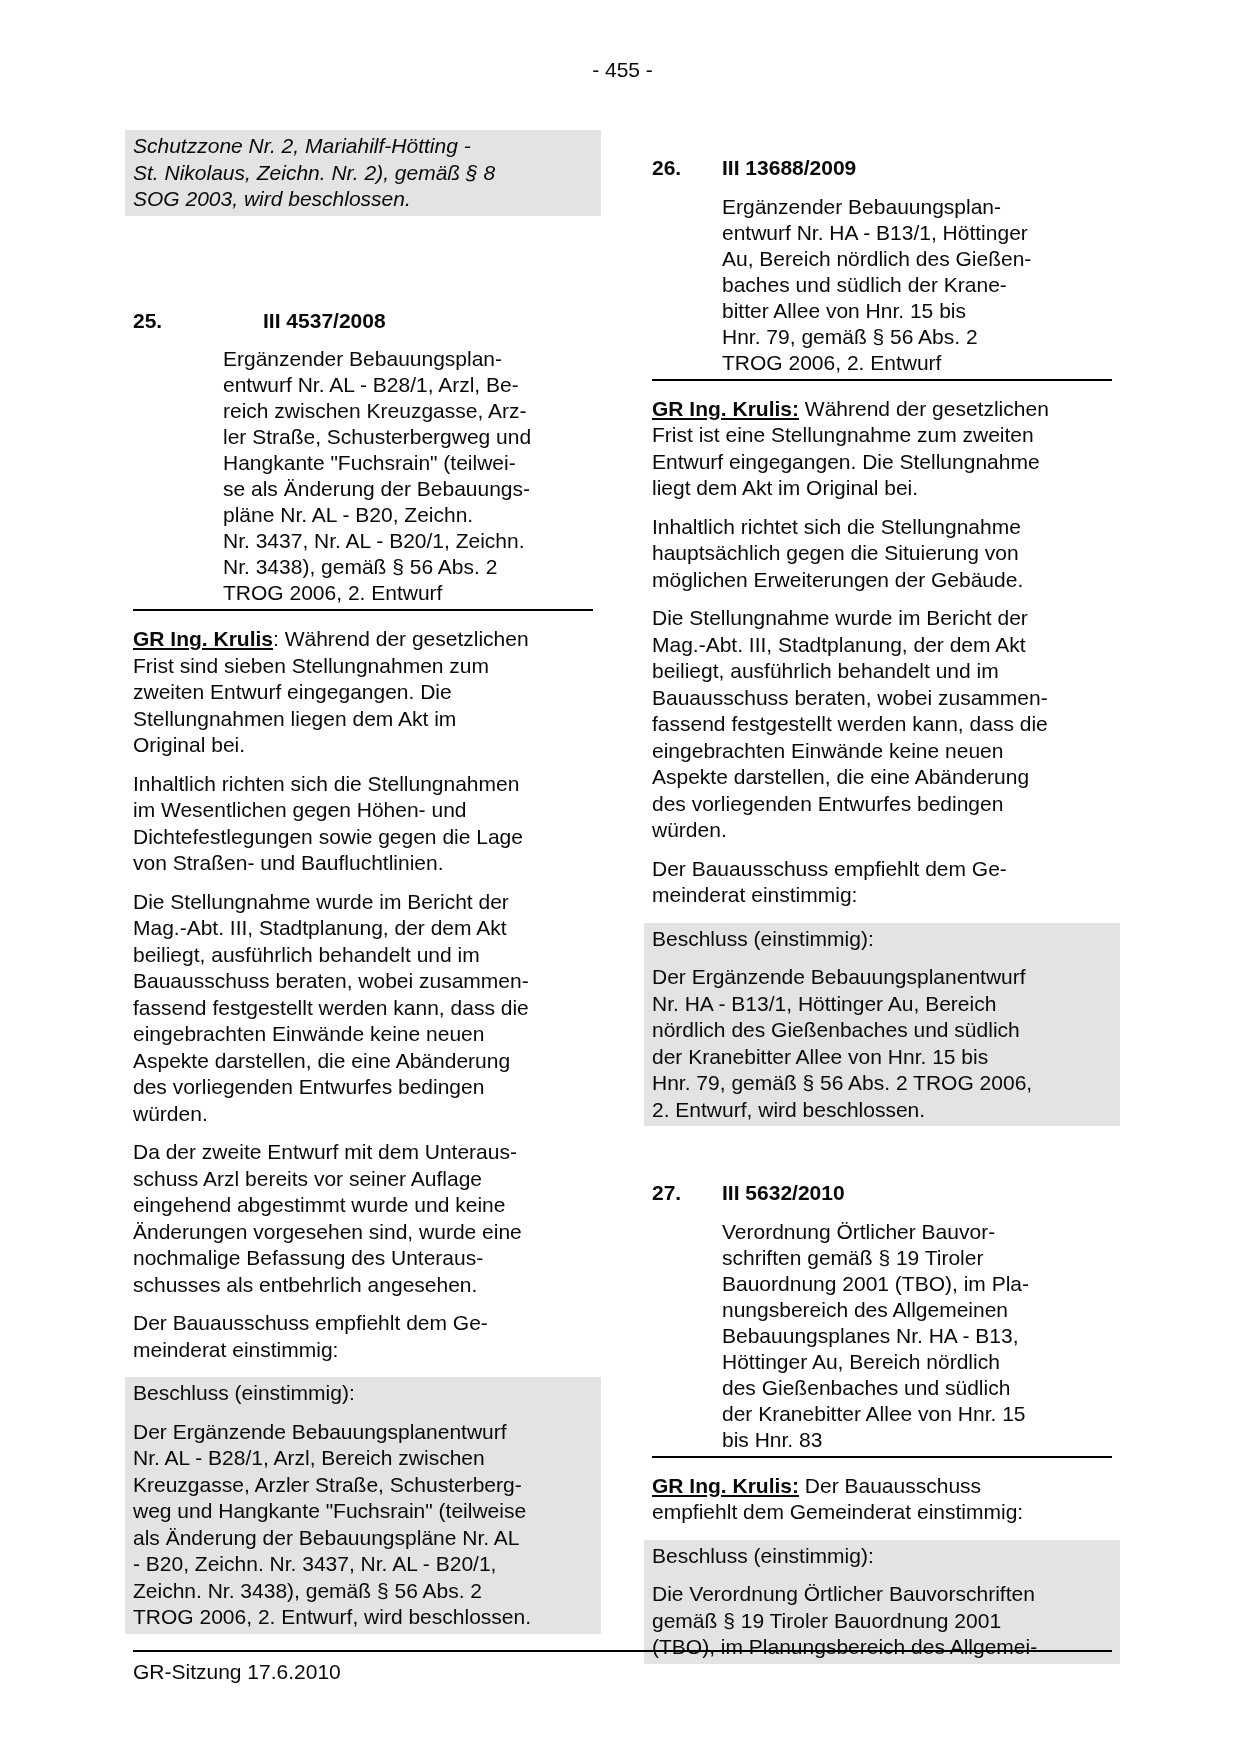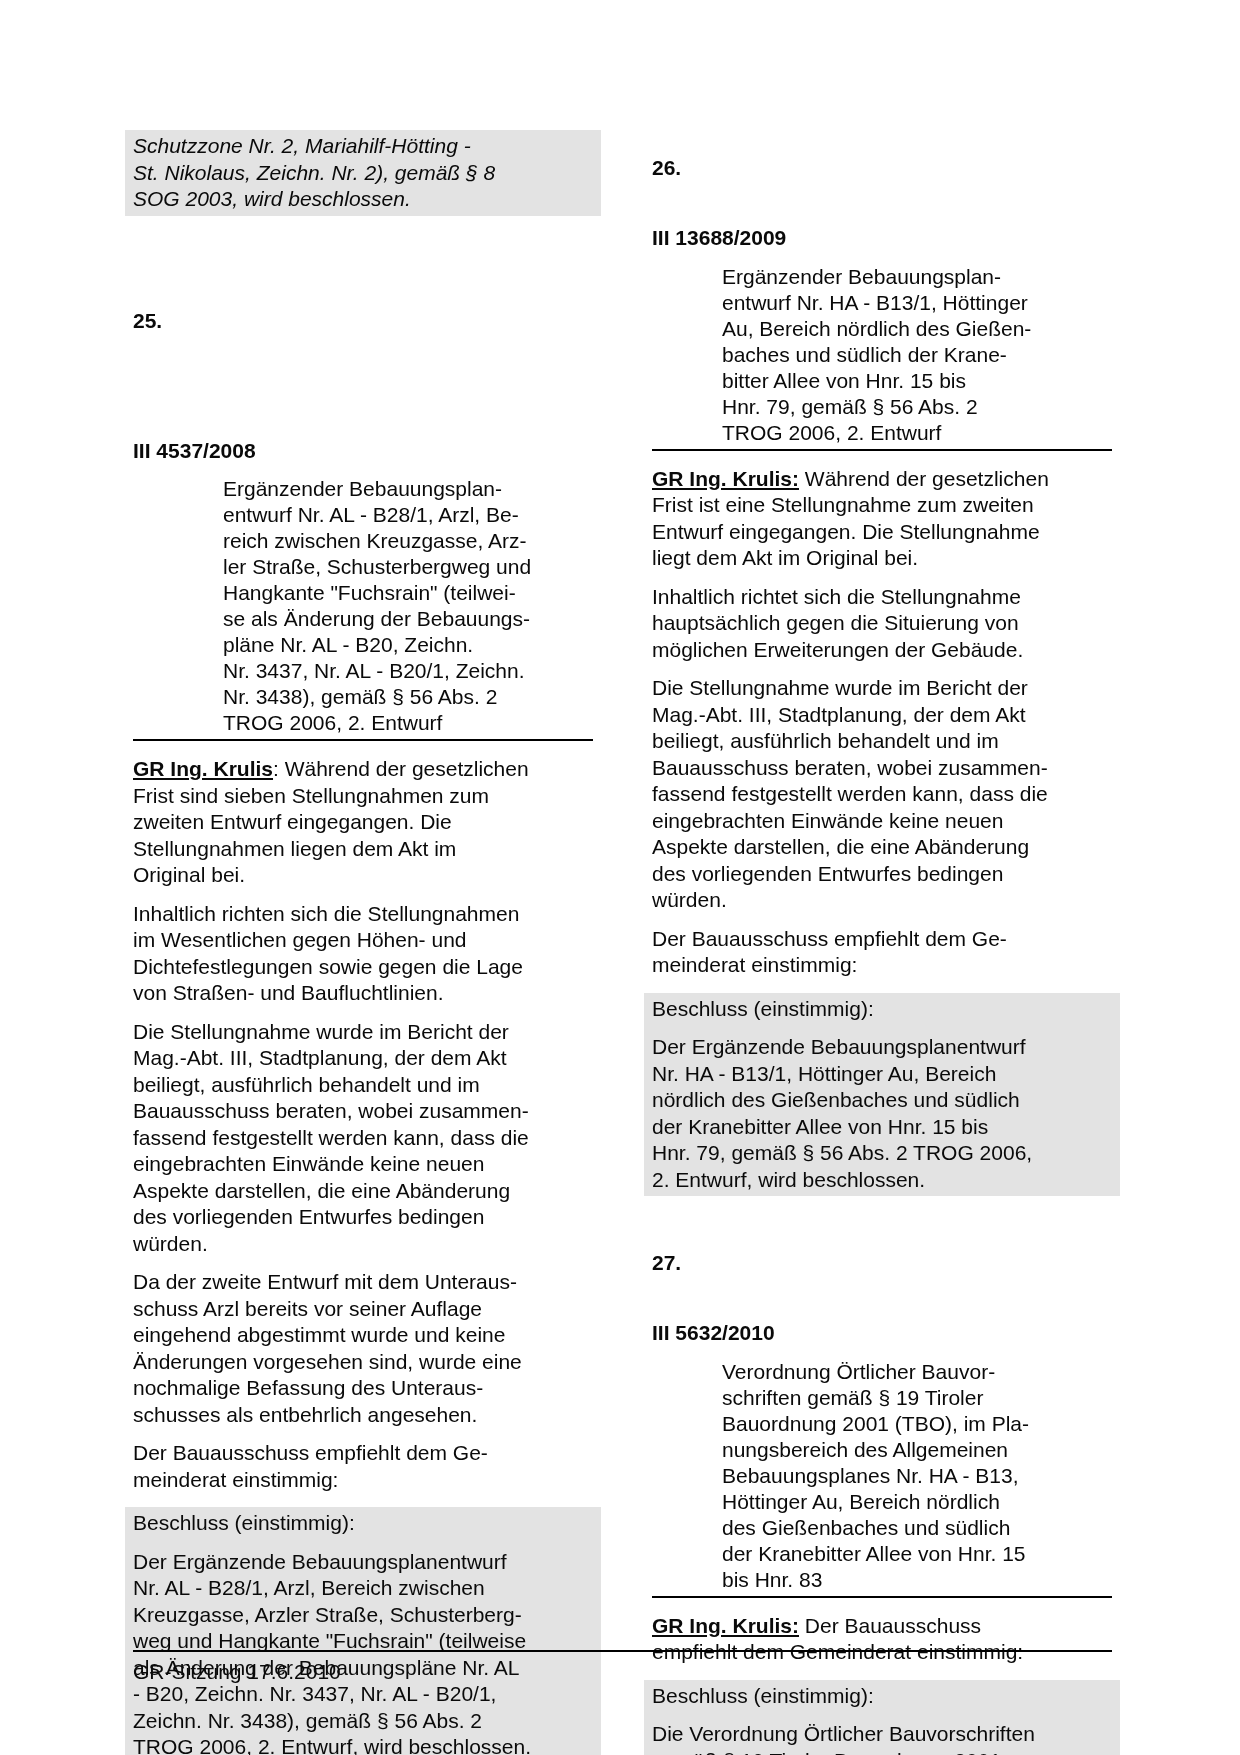--- a/index.html
+++ b/index.html
@@ -14,21 +14,21 @@
     overflow:hidden;
   }
   .pagenum {
     position:absolute; top:57px; left:133px; width:979px;
     text-align:center;
   }
   .col { position:absolute; width:460px; }
   .col-left  { left:133px; top:130px; }
   .col-right { left:652px; top:155px; }
 
-  .item-head { display:flex; font-weight:700; margin:0;flex-direction:column; }
+  .item-head { display:flex; font-weight:700; margin:0; }
   .col-left  .item-num { width:90px; flex:0 0 90px; }
   .col-right .item-num { width:70px; flex:0 0 70px; }
   .gap-lg { margin-top:92px;gap:40px; }
   .gap-md { margin-top:54px; }
 
   .heading {
     font-weight:400;
     white-space:pre-line;
     line-height:26px;
     margin:12px 0 0 90px;
@@ -57,20 +57,21 @@
     position:absolute; left:133px; top:1650px; width:979px;
     border:none; border-top:2px solid #000; height:0; margin:0;
   }
   .footer-text { position:absolute; left:133px; top:1659px; }
 </style>
 </head>
 <body>
 
 <div class="page">
 
+  <div class="pagenum">- 455 -</div>
 
   <div class="col col-left">
 
     <div class="hl hl-first" style="background: rgb(227, 227, 227);">
       <div class="para m0">Schutzzone Nr. 2, Mariahilf-Hötting -
 St. Nikolaus, Zeichn. Nr. 2), gemäß § 8
 SOG 2003, wird beschlossen.</div>
     </div>
 
     <div class="item-head gap-lg">

